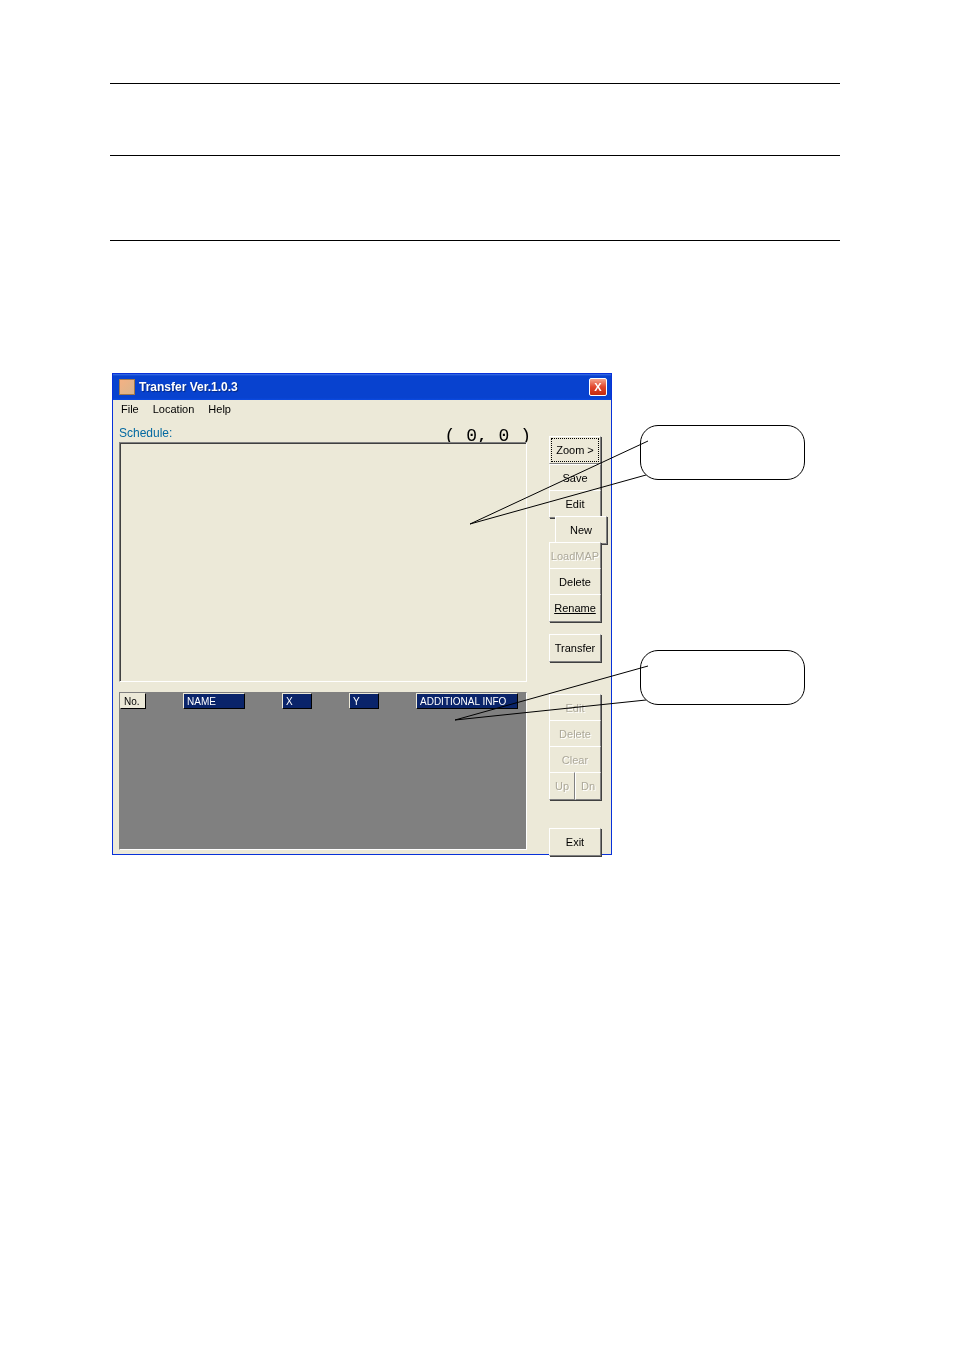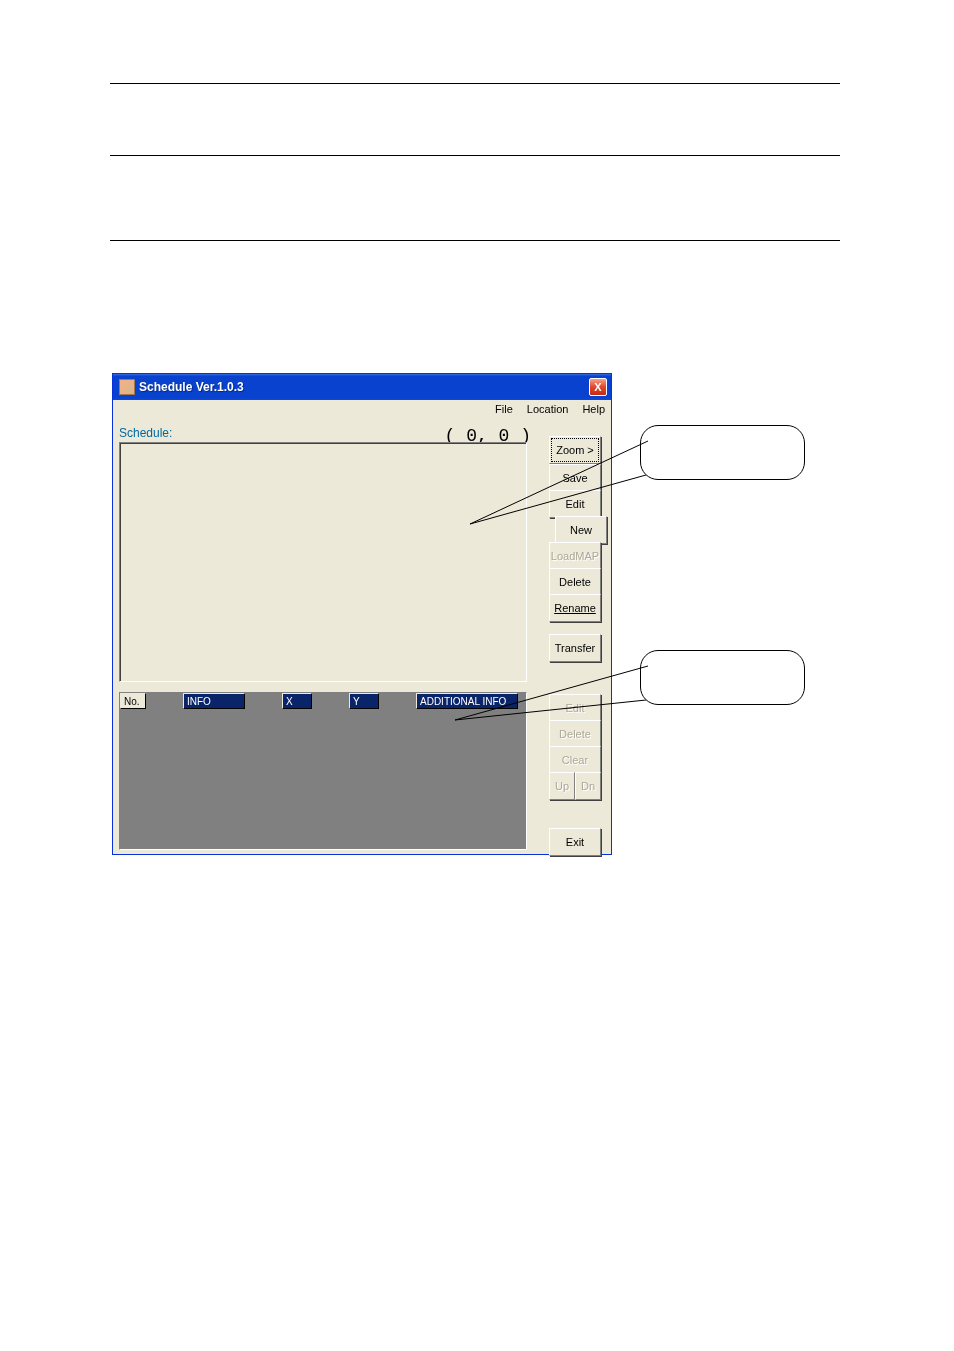--- a/index.html
+++ b/index.html
@@ -74,21 +74,20 @@
     }
     .menubar {
       height: 18px;
       background: #ece9d8;
       display: flex;
       align-items: center;
       padding-left: 2px;
       font-size: 11px;
       color: #000;
       gap: 2px;
-      justify-content: flex-end;
     }
     .menu-item {
       padding: 1px 6px;
     }
     .client {
       position: relative;
       height: calc(100% - 44px);
       padding: 4px;
     }
     .schedule-label {
@@ -198,37 +197,37 @@
 </head>
 <body>
 
 <div class="page-rule rule1"></div>
 <div class="page-rule rule2"></div>
 <div class="page-rule rule3"></div>
 
 <div class="window">
   <div class="titlebar">
     <div class="title-icon"></div>
-    <div class="title-text">Schedule Ver.1.0.3</div>
+    <div class="title-text">Transfer Ver.1.0.3</div>
     <div class="close-btn">X</div>
   </div>
   <div class="menubar">
     <div class="menu-item">File</div>
     <div class="menu-item">Location</div>
     <div class="menu-item">Help</div>
   </div>
   <div class="client">
     <div class="schedule-label">Schedule:</div>
     <div class="coords">(   0,  0 )</div>
     <div class="map-area"></div>
 
     <div class="table-area">
       <div class="table-header-row">
         <div class="th no">No.</div>
-        <div class="th name">INFO</div>
+        <div class="th name">NAME</div>
         <div class="th x">X</div>
         <div class="th y">Y</div>
         <div class="th info">ADDITIONAL INFO</div>
       </div>
     </div>
 
     <div class="btn focused" style="right:10px; top:18px;">Zoom &gt;</div>
     <div class="btn" style="right:10px; top:46px;">Save</div>
     <div class="btn" style="right:10px; top:72px;">Edit</div>
     <div class="btn" style="right:4px; top:98px;">New</div>

